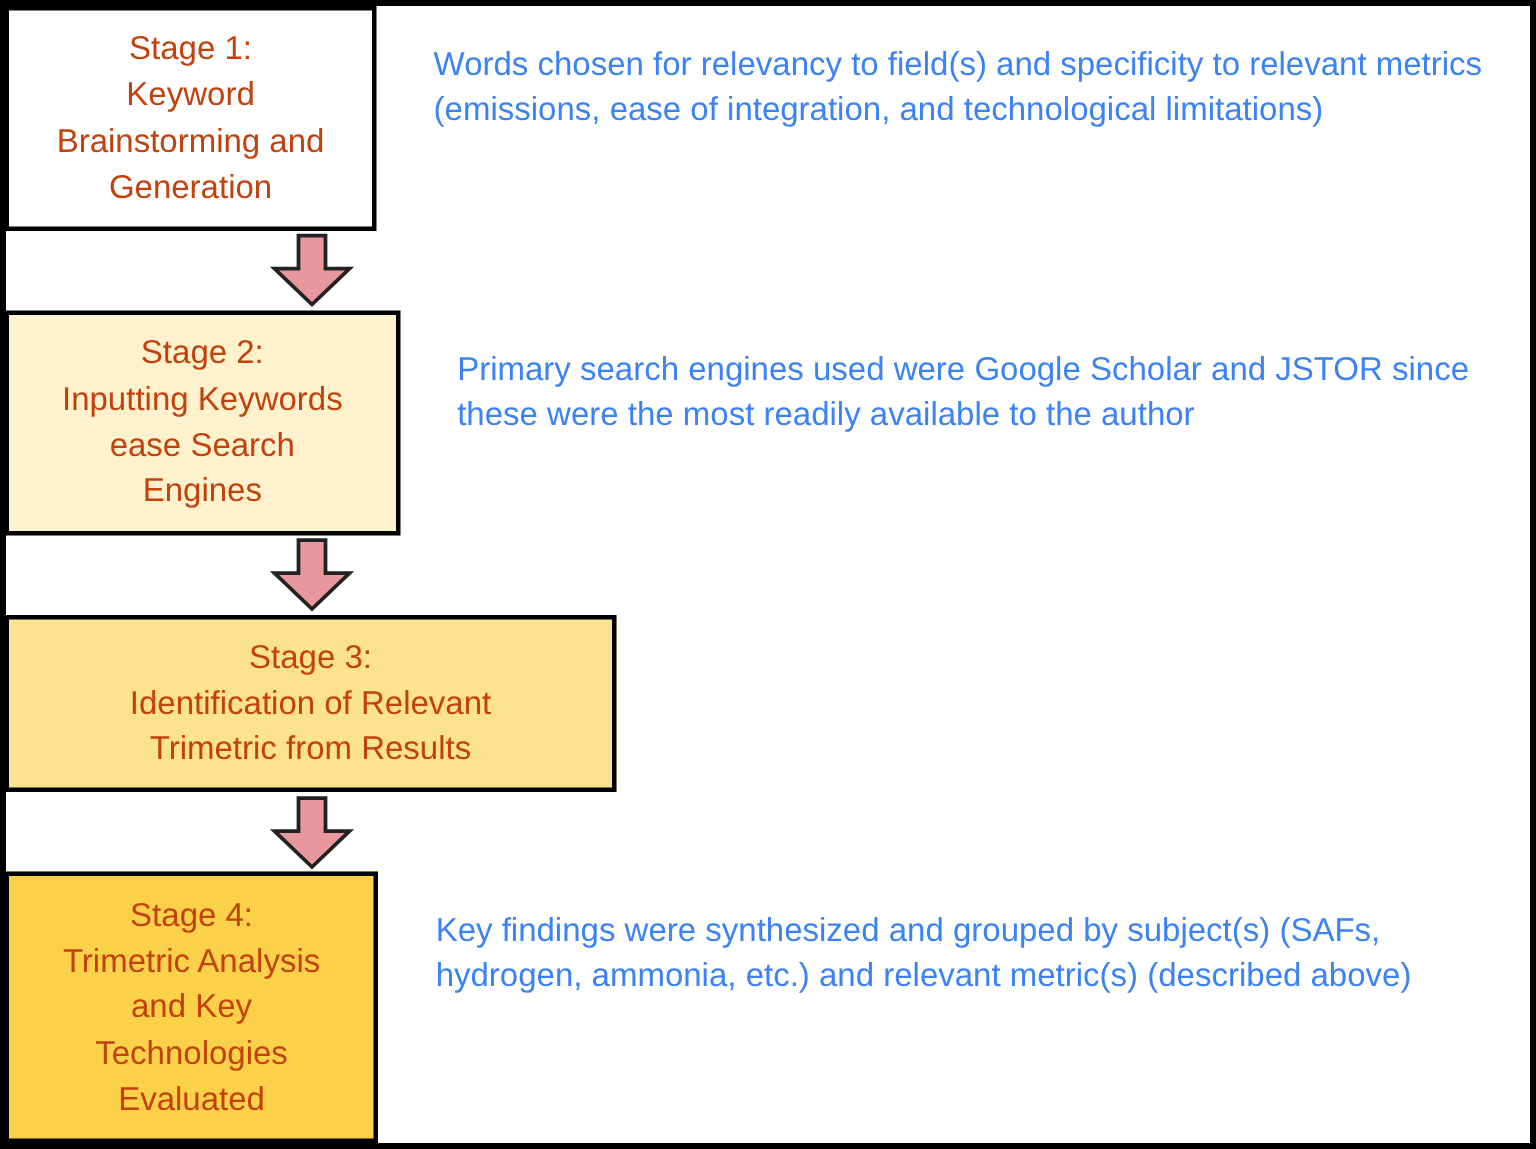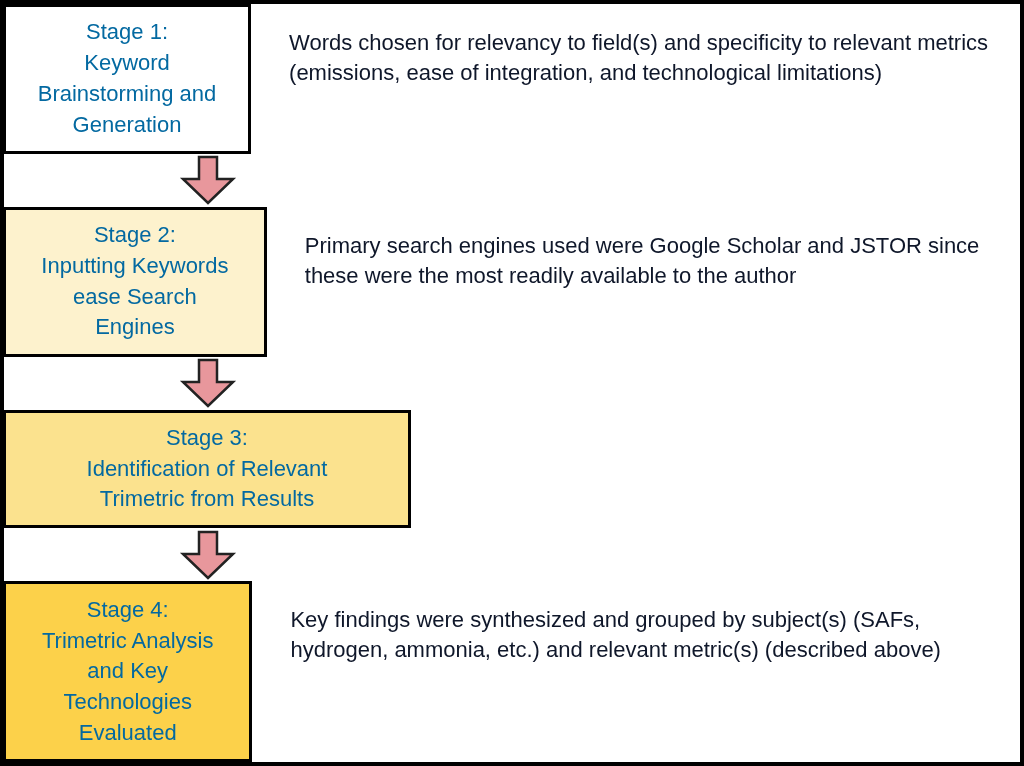--- a/index.html
+++ b/index.html
@@ -38,31 +38,31 @@
     margin-left: -1px;   
     background: #ffffff;
     display: flex;
     align-items: center;
     justify-content: center;
     padding: 8px 26px;
   }
   .stage-title {
     font-size: 22px;
     line-height: 1.4;
-    color: #0369a1;
+    color: #c2410c;
     text-align: center;
     white-space: pre-line;
   }
   .stage-desc {
     flex: 1 1 auto;
     box-sizing: border-box;
     padding: 24px 26px 0 38px;
     font-size: 22px;
     line-height: 1.36;
-    color: #0f172a;
+    color: #3b82f6;
     text-align: left;
   }
   .arrow-cell {
     width: 408px;
     display: flex;
     align-items: center;
     justify-content: center;
   }
   .arrow-cell svg {
     display: block;

